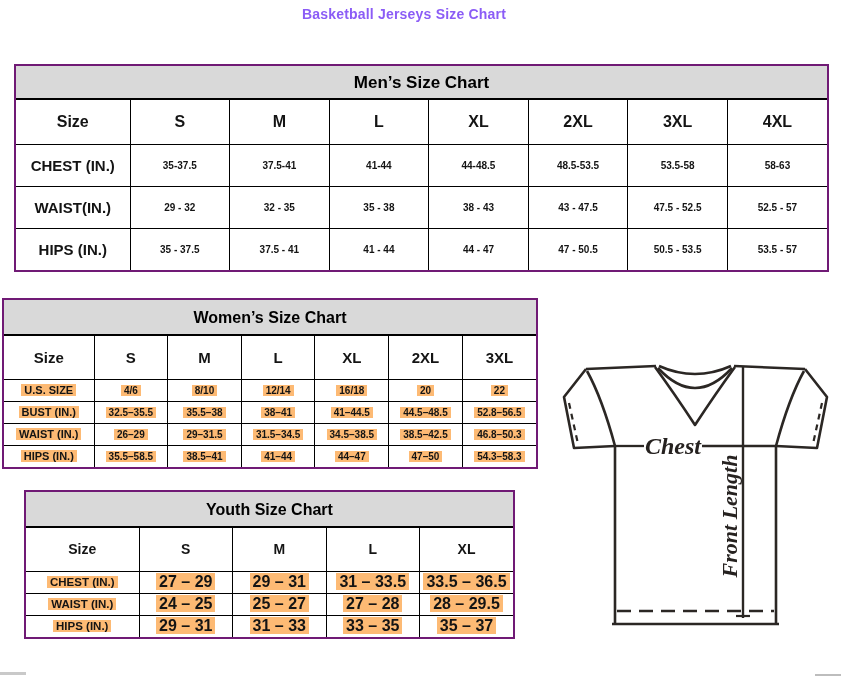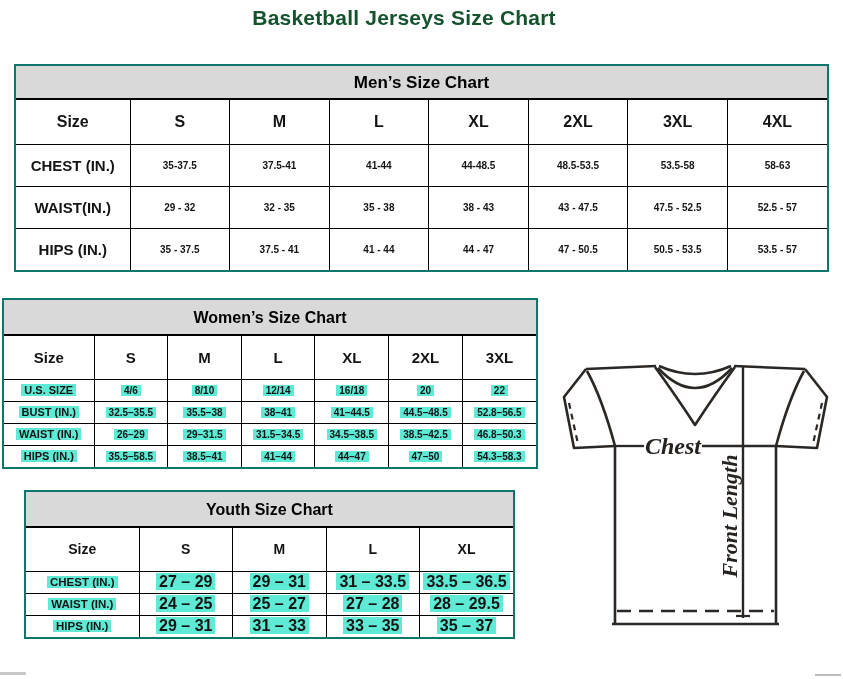--- a/index.html
+++ b/index.html
@@ -1,22 +1,22 @@
 <!DOCTYPE html>
 <html><head>
 <meta charset="utf-8">
 <style>
   * { margin:0; padding:0; box-sizing:border-box; }
   html,body { width:843px; height:679px; background:#ffffff; overflow:hidden;
               font-family:"Liberation Sans", sans-serif; color:#0e0e0e; position:relative; }
 
   .page-title { position:absolute; top:6px; left:0; width:808px; text-align:center;
-                font-size:21px; font-weight:700; color:#14532d; letter-spacing:.2px; }
-
-  .chart { position:absolute; border:2px solid #0f766e; background:#fff; }
+                font-size:14px; font-weight:700; color:#8b5cf6; letter-spacing:.2px; }
+
+  .chart { position:absolute; border:2px solid #701a75; background:#fff; }
   .chart-title { background:#d9d9d9; border-bottom:2px solid #000; text-align:center;
                  font-weight:700; color:#000; }
 
   table { width:100%; border-collapse:collapse; table-layout:fixed; }
   th, td { border:1px solid #000; text-align:center; font-weight:700; color:#141414;
            overflow:hidden; white-space:nowrap; }
   tr:first-child th { border-top:none; }
   th:first-child, td:first-child { border-left:none;margin-left:20px; }
   th:last-child, td:last-child { border-right:none; }
   tbody tr:last-child th, tbody tr:last-child td { border-bottom:none; }
@@ -39,21 +39,21 @@
 
   
   .youth { left:24px; top:490px; width:491px; }
   .youth .chart-title { height:36px; line-height:36px; font-size:16px; }
   .youth thead th { height:43px; font-size:14px; }
   .youth thead th:first-child { width:113px; }
   .youth tbody th { height:22px; font-size:11.5px; }
   .youth tbody td { height:22px; font-size:16px; }
 
   
-  .women .hl, .youth .hl { background:#5eead4; padding:0 3px; }
+  .women .hl, .youth .hl { background:#fdba74; padding:0 3px; }
 
   
   .jersey { position:absolute; left:556px; top:358px; width:287px; height:312px; }
   .jersey text { fill:#262220; }
 
   
   .sb-left  { position:absolute; left:0px;  top:672px; width:26px; height:3px; background:#c9c9c9; }
   .sb-right { position:absolute; left:815px; top:674px; width:26px; height:2px; background:#bdbdbd; }
 </style>
 </head>

